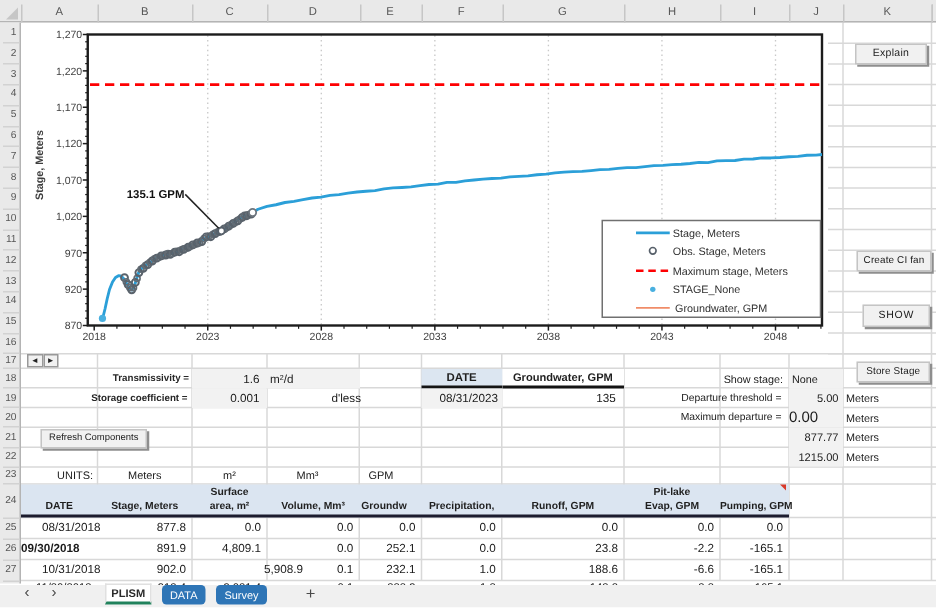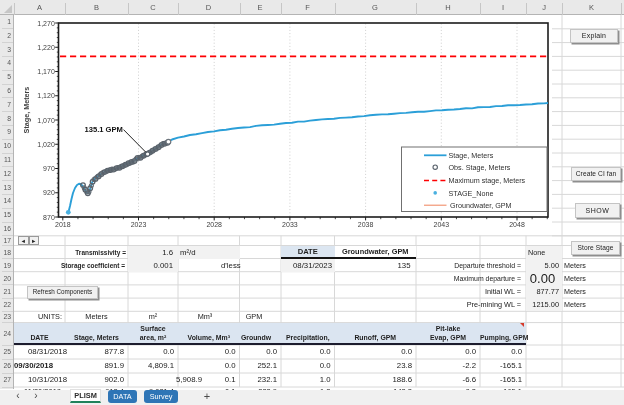--- a/index.html
+++ b/index.html
@@ -314,28 +314,27 @@
     <div class="tx" style="left:14px;top:245.5px;width:113px;height:13px;line-height:13px;font-size:6.5px;text-align:right;font-weight:bold;color:#262626;padding-right:1px;">Transmissivity =</div>
     <div class="tx" style="left:128px;top:245.5px;width:48px;height:13px;line-height:13px;font-size:7.8px;text-align:right;font-weight:normal;color:#1b1b1b;padding-right:3px;">1.6</div>
     <div class="tx" style="left:178px;top:245.5px;width:60px;height:13px;line-height:13px;font-size:7.8px;text-align:left;font-weight:normal;color:#1b1b1b;padding-left:2px;">m²/d</div>
     <div class="tx" style="left:14px;top:258.5px;width:112px;height:13.2px;line-height:13.2px;font-size:6.5px;text-align:right;font-weight:bold;color:#262626;padding-right:1px;">Storage coefficient =</div>
     <div class="tx" style="left:128px;top:258.5px;width:48px;height:13.2px;line-height:13.2px;font-size:7.8px;text-align:right;font-weight:normal;color:#1b1b1b;padding-right:3px;">0.001</div>
     <div class="tx" style="left:178px;top:258.5px;width:60px;height:13.2px;line-height:13.2px;font-size:7.8px;text-align:left;font-weight:normal;color:#1b1b1b;padding-left:2px;margin-left:41px;">d'less</div>
     <div class="tx" style="left:281px;top:245.5px;width:53.5px;height:12px;line-height:12px;font-size:7.6px;text-align:center;font-weight:bold;color:#1f1f1f;">DATE</div>
     <div class="tx" style="left:334.5px;top:245.5px;width:81.5px;height:12px;line-height:12px;font-size:7.4px;text-align:center;font-weight:bold;color:#1f1f1f;">Groundwater, GPM</div>
     <div class="tx" style="left:281px;top:258.5px;width:52px;height:13.2px;line-height:13.2px;font-size:7.8px;text-align:right;font-weight:normal;color:#1b1b1b;padding-right:1px;">08/31/2023</div>
     <div class="tx" style="left:334.5px;top:258.5px;width:79px;height:13.2px;line-height:13.2px;font-size:7.8px;text-align:right;font-weight:normal;color:#1b1b1b;padding-right:3px;">135</div>
+    <div class="tx" style="left:416px;top:245.5px;width:106px;height:13px;line-height:13px;font-size:7.2px;text-align:right;font-weight:normal;color:#1b1b1b;padding-right:0px;">Show stage:</div>
     <div class="tx" style="left:526px;top:245.5px;width:36px;height:13px;line-height:13px;font-size:7.2px;text-align:left;font-weight:normal;color:#1b1b1b;padding-left:2px;">None</div>
     <div class="tx" style="left:380px;top:258.5px;width:142px;height:13.2px;line-height:13.2px;font-size:6.9px;text-align:right;font-weight:normal;color:#1b1b1b;padding-right:1px;">Departure threshold =</div>
     <div class="tx" style="left:526px;top:258.5px;width:33px;height:13.2px;line-height:13.2px;font-size:7.4px;text-align:right;font-weight:normal;color:#1b1b1b;padding-right:0px;">5.00</div>
     <div class="tx" style="left:380px;top:271.7px;width:142px;height:13.2px;line-height:13.2px;font-size:6.9px;text-align:right;font-weight:normal;color:#1b1b1b;padding-right:1px;">Maximum departure =</div>
-    <div class="tx" style="left:526px;top:271.7px;width:33px;height:13.2px;line-height:13.2px;font-size:13px;text-align:center;font-weight:normal;color:#1b1b1b;padding-right:0px;">0.00</div>
-    <div class="tx" style="left:380px;top:284.9px;width:142px;height:13.2px;line-height:13.2px;font-size:7.3px;text-align:right;font-weight:normal;color:#1b1b1b;padding-right:1px;">Initial WL =</div>
+    <div class="tx" style="left:526px;top:271.7px;width:33px;height:13.2px;line-height:13.2px;font-size:10px;text-align:left;font-weight:normal;color:#1b1b1b;padding-right:0px;">0.00</div>
     <div class="tx" style="left:526px;top:284.9px;width:33px;height:13.2px;line-height:13.2px;font-size:7.4px;text-align:right;font-weight:normal;color:#1b1b1b;padding-right:0px;">877.77</div>
-    <div class="tx" style="left:380px;top:298.1px;width:142px;height:13.2px;line-height:13.2px;font-size:7.3px;text-align:right;font-weight:normal;color:#1b1b1b;padding-right:1px;">Pre-mining WL =</div>
     <div class="tx" style="left:526px;top:298.1px;width:33px;height:13.2px;line-height:13.2px;font-size:7.4px;text-align:right;font-weight:normal;color:#1b1b1b;padding-right:0px;">1215.00</div>
     <div class="tx" style="left:564px;top:258.5px;width:40px;height:13.199999999999989px;line-height:13.199999999999989px;font-size:7.2px;text-align:left;font-weight:normal;color:#1b1b1b;padding-left:0px;">Meters</div>
     <div class="tx" style="left:564px;top:271.7px;width:40px;height:13.199999999999989px;line-height:13.199999999999989px;font-size:7.2px;text-align:left;font-weight:normal;color:#1b1b1b;padding-left:0px;">Meters</div>
     <div class="tx" style="left:564px;top:284.9px;width:40px;height:13.200000000000045px;line-height:13.200000000000045px;font-size:7.2px;text-align:left;font-weight:normal;color:#1b1b1b;padding-left:0px;">Meters</div>
     <div class="tx" style="left:564px;top:298.1px;width:40px;height:13.199999999999989px;line-height:13.199999999999989px;font-size:7.2px;text-align:left;font-weight:normal;color:#1b1b1b;padding-left:0px;">Meters</div>
     <div class="tx" style="left:14px;top:311.3px;width:49px;height:11.3px;line-height:11.3px;font-size:7.3px;text-align:right;font-weight:normal;color:#1b1b1b;padding-right:1px;">UNITS:</div>
     <div class="tx" style="left:65px;top:311.3px;width:63px;height:11.3px;line-height:11.3px;font-size:7.3px;text-align:center;font-weight:normal;color:#1b1b1b;">Meters</div>
     <div class="tx" style="left:128px;top:311.3px;width:50px;height:11.3px;line-height:11.3px;font-size:7.3px;text-align:center;font-weight:normal;color:#1b1b1b;">m²</div>
     <div class="tx" style="left:178px;top:311.3px;width:54px;height:11.3px;line-height:11.3px;font-size:7.3px;text-align:center;font-weight:normal;color:#1b1b1b;">Mm³</div>
     <div class="tx" style="left:239.5px;top:311.3px;width:29px;height:14px;line-height:11.3px;font-size:7.3px;text-align:center;font-weight:normal;color:#1b1b1b;">GPM</div>

